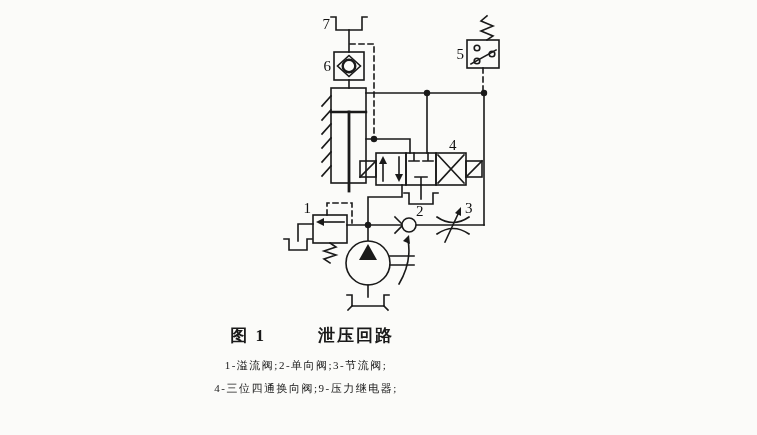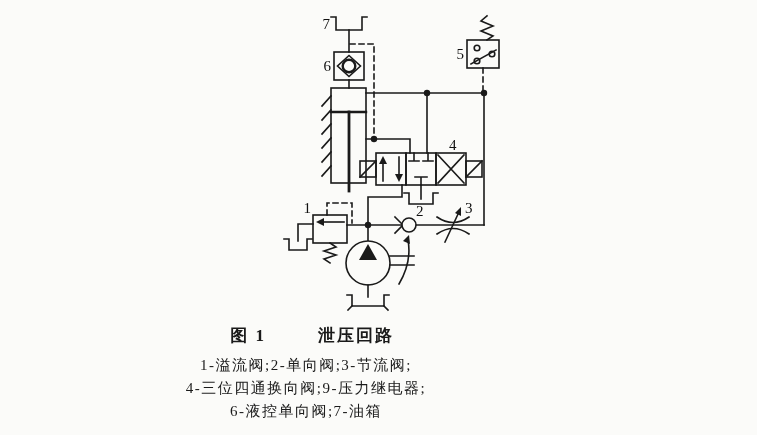--- a/index.html
+++ b/index.html
@@ -8,21 +8,21 @@
     background:#fbfbf9;overflow:hidden;
     font-family:"Liberation Serif","DejaVu Serif",serif;
     color:#1a1a1a;
   }
   svg{position:absolute;top:0;left:0;display:block;}
   svg path,svg line,svg rect,svg circle,svg polyline{vector-effect:none;}
   .lbl{font-family:"Liberation Serif","DejaVu Serif",serif;font-size:15px;fill:#111;}
   .captions{position:absolute;top:324px;left:0;width:612px;text-align:center;}
   .figcap{font-size:17px;font-weight:600;letter-spacing:2px;transform:translateX(6px);}
   .figcap .gap{display:inline-block;width:52px;}
-  .legend{margin-top:7px;font-size:15px;line-height:23px;letter-spacing:1.5px;}
+  .legend{margin-top:7px;font-size:11px;line-height:23px;letter-spacing:1.5px;}
 </style>
 </head>
 <body>
 
 <div class="page">
 
   <svg width="757" height="320" viewBox="0 0 757 320" stroke="#1a1a1a" stroke-width="1.6" fill="none" stroke-linecap="square">
 
     <g>
       <path d="M331,17 L336,17 L336,30 L362,30 L362,17 L367,17"></path>
@@ -147,17 +147,16 @@
     <text class="lbl" x="464" y="59" text-anchor="end" stroke="none" fill="#111">5</text>
   </svg>
 
   <div class="captions">
     <div class="figcap">
       <span>图 1</span><span class="gap"></span><span>泄压回路</span>
     </div>
     <div class="legend">
       <div>1-溢流阀;2-单向阀;3-节流阀;</div>
       <div>4-三位四通换向阀;9-压力继电器;</div>
-      <div>6-液控单向阀;7-油箱</div>
     </div>
   </div>
 
 </div>
 
 </body></html>

